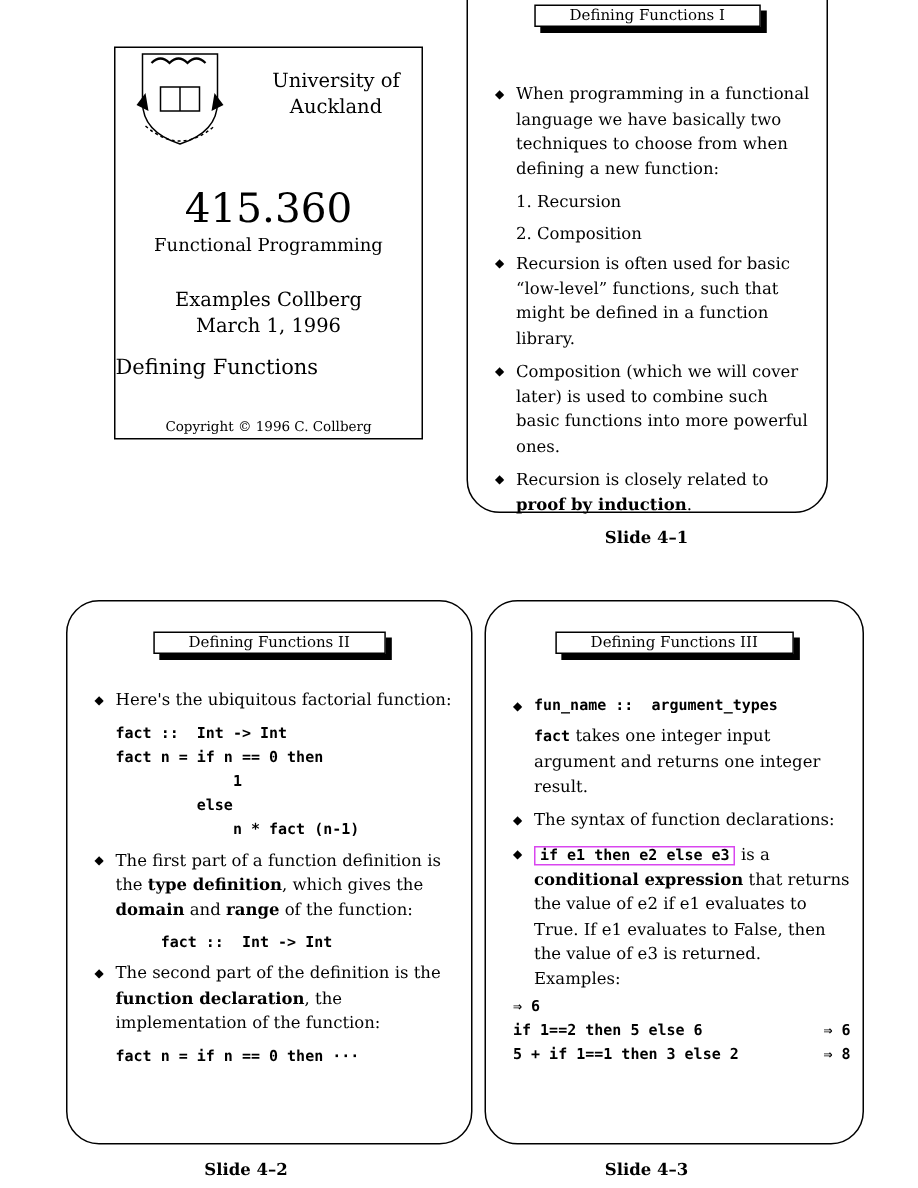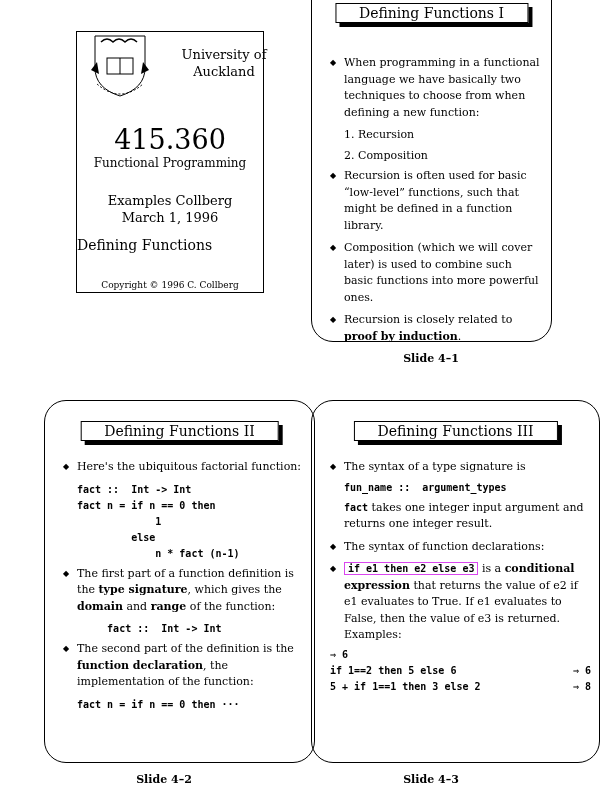--- a/index.html
+++ b/index.html
@@ -1,30 +1,30 @@
 <!DOCTYPE html>
 <html><head>
 <meta charset="utf-8">
 <style>
   html,body{margin:0;padding:0;background:#fff;}
   body{width:612px;height:792px;position:relative;overflow:hidden;font-family:"DejaVu Serif","Liberation Serif",serif;color:#000;}
-  .title-page{position:absolute;left:76px;top:31px;width:188px;height:262px;border:1px solid #000;box-sizing:border-box;padding-left:16px;}
+  .title-page{position:absolute;left:76px;top:31px;width:206px;height:262px;border:1px solid #000;box-sizing:border-box;padding-left:16px;}
   .crest{position:absolute;left:12px;top:2px;width:62px;height:66px;}
   .univ{position:absolute;left:92px;top:14px;width:110px;text-align:center;font-size:13px;line-height:17px;}
   .course{position:absolute;left:0;right:0;top:92px;text-align:center;font-size:27px;}
   .course-name{position:absolute;left:0;right:0;top:124px;text-align:center;font-size:12px;}
   .author{position:absolute;left:0;right:0;top:160px;text-align:center;font-size:13px;line-height:17px;}
   .topic{position:absolute;left:0;right:0;top:205px;text-align:left;font-size:14px;}
   .copy{position:absolute;left:0;right:0;top:248px;text-align:center;font-size:9px;}
 
   .slide{position:absolute;border:1.5px solid #000;border-radius:22px;box-sizing:border-box;}
   .s1{left:311px;top:-30px;width:241px;height:372px;}
   .s2{left:44px;top:400px;width:271px;height:363px;}
-  .s3{left:311px;top:400px;width:289px;height:363px;}
-  .stitle{position:absolute;left:50%;transform:translateX(-50%);border:1px solid #000;padding:1px 23px;font-size:14px;white-space:nowrap;background:#fff;box-shadow:4px 4px 0 #000;}
+  .s3{left:323px;top:400px;width:253px;height:363px;}
+  .stitle{position:absolute;left:50%;transform:translateX(-50%);border:1px solid #000;padding:1px 23px;font-size:10px;white-space:nowrap;background:#fff;box-shadow:4px 4px 0 #000;}
   .s1 .stitle{top:32px;}
   .s2 .stitle,.s3 .stitle{top:20px;}
   .body{position:absolute;left:18px;right:8px;font-size:11px;line-height:16.5px;}
   .s1 .body{top:84px;}
   .s2 .body,.s3 .body{top:58px;}
   .b{position:relative;padding-left:14px;margin-bottom:6px;}
   .b::before{content:"\25C6";position:absolute;left:0;top:0;font-size:8px;}
   .enum{padding-left:14px;margin:2px 0 4px;}
   .enum div{margin-bottom:4px;}
   .code{font-family:"DejaVu Sans Mono","Liberation Mono",monospace;font-size:10px;white-space:pre;line-height:16px;font-weight:bold;}
@@ -76,32 +76,32 @@
 
 <div class="slide s2">
   <div class="stitle">Defining Functions II</div>
   <div class="body">
     <div class="b"><span>Here's the ubiquitous factorial function:</span></div>
     <div class="code" style="padding-left:14px;margin-bottom:4px;">fact ::  Int -&gt; Int
 fact n = if n == 0 then
              1
          else
              n * fact (n-1)</div>
-    <div class="b"><span>The first part of a function definition is the </span><span class="bold">type signature</span><span>, which gives the </span><span class="bold">domain</span><span> and </span><span class="bold">range</span><span> of the function:</span></div>
+    <div class="b"><span>The first part of a function definition is the </span><span class="bold">type definition</span><span>, which gives the </span><span class="bold">domain</span><span> and </span><span class="bold">range</span><span> of the function:</span></div>
     <div class="code" style="padding-left:14px;margin-bottom:4px;">     fact ::  Int -&gt; Int</div>
     <div class="b"><span>The second part of the definition is the </span><span class="bold">function declaration</span><span>, the implementation of the function:</span></div>
     <div class="code" style="padding-left:14px;">fact n = if n == 0 then ···</div>
   </div>
 </div>
 <div class="caption" style="left:104px;top:773px;">Slide 4–2</div>
 
 <div class="slide s3">
   <div class="stitle">Defining Functions III</div>
   <div class="body">
-    <div class="b"><span>The syntax of a type signature is</span>
+    <div class="b">
       <div class="code" style="margin:4px 0;">fun_name ::  argument_types</div>
       <span class="code">fact</span><span> takes one integer input argument and returns one integer result.</span>
     </div>
     <div class="b"><span>The syntax of function declarations:</span>
     </div>
     <div class="b"><span class="code boxed">if e1 then e2 else e3</span><span> is a </span><span class="bold">conditional expression</span><span> that returns the value of e2 if e1 evaluates to True. If e1 evaluates to False, then the value of e3 is returned. Examples:</span>
       <div style="margin-top:3px;margin-left:-14px;">
         <div class="ex code"><span>⇒ 6</span></div>
         <div class="ex code"><span>if 1==2 then 5 else 6</span><span>⇒ 6</span></div>
         <div class="ex code"><span>5 + if 1==1 then 3 else 2</span><span>⇒ 8</span></div>

